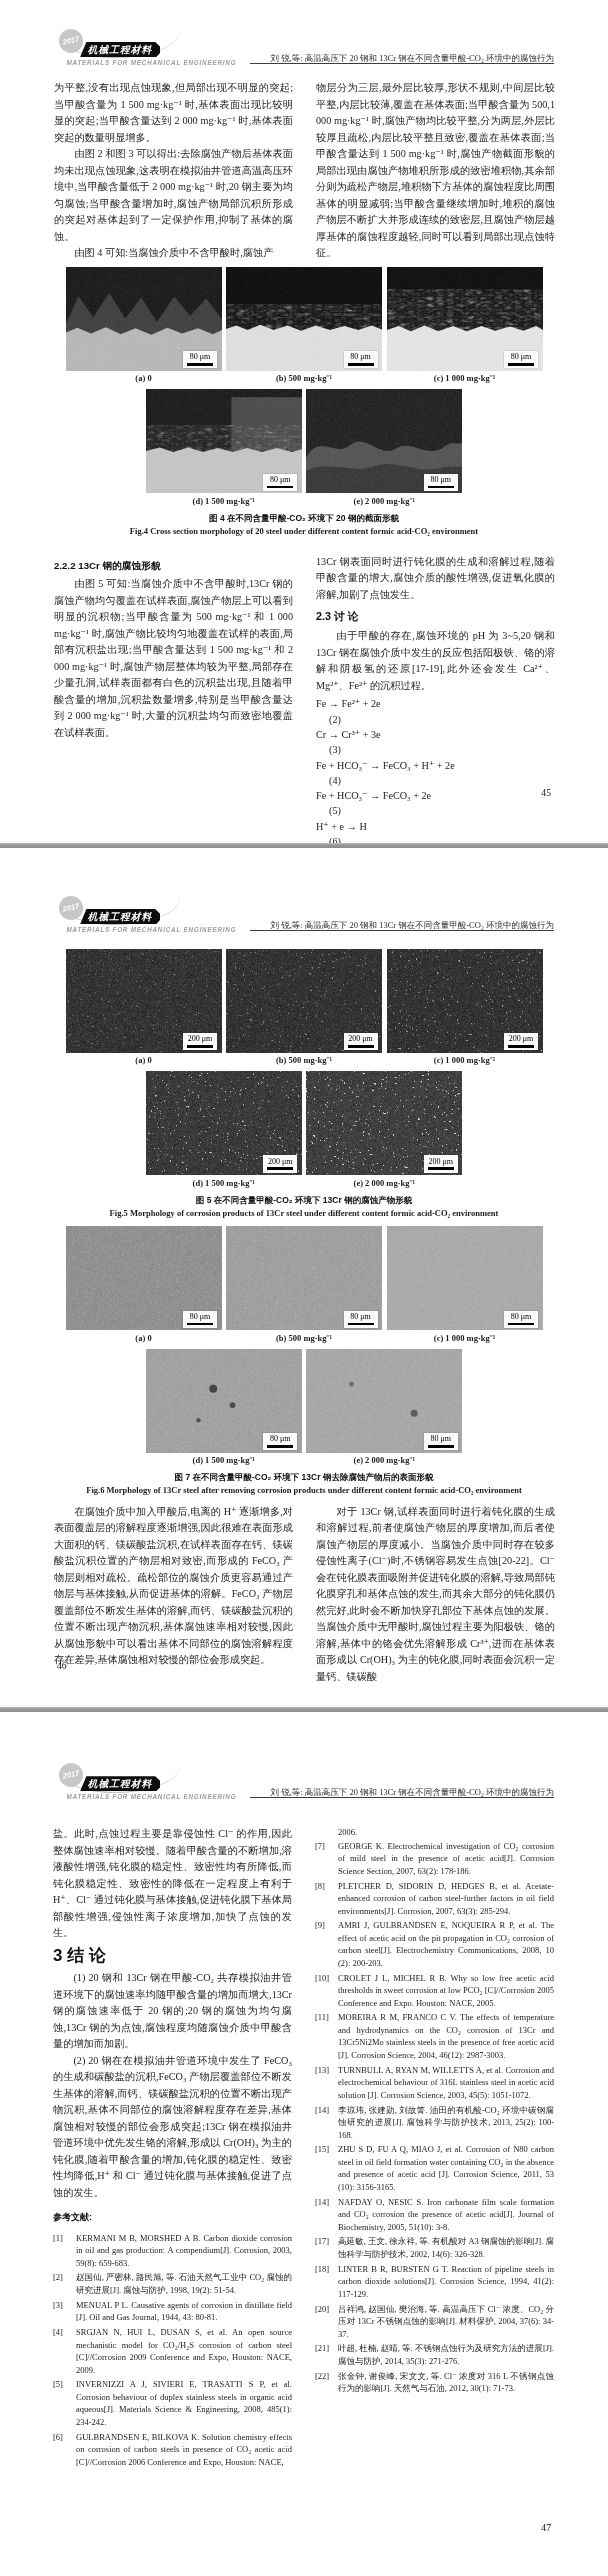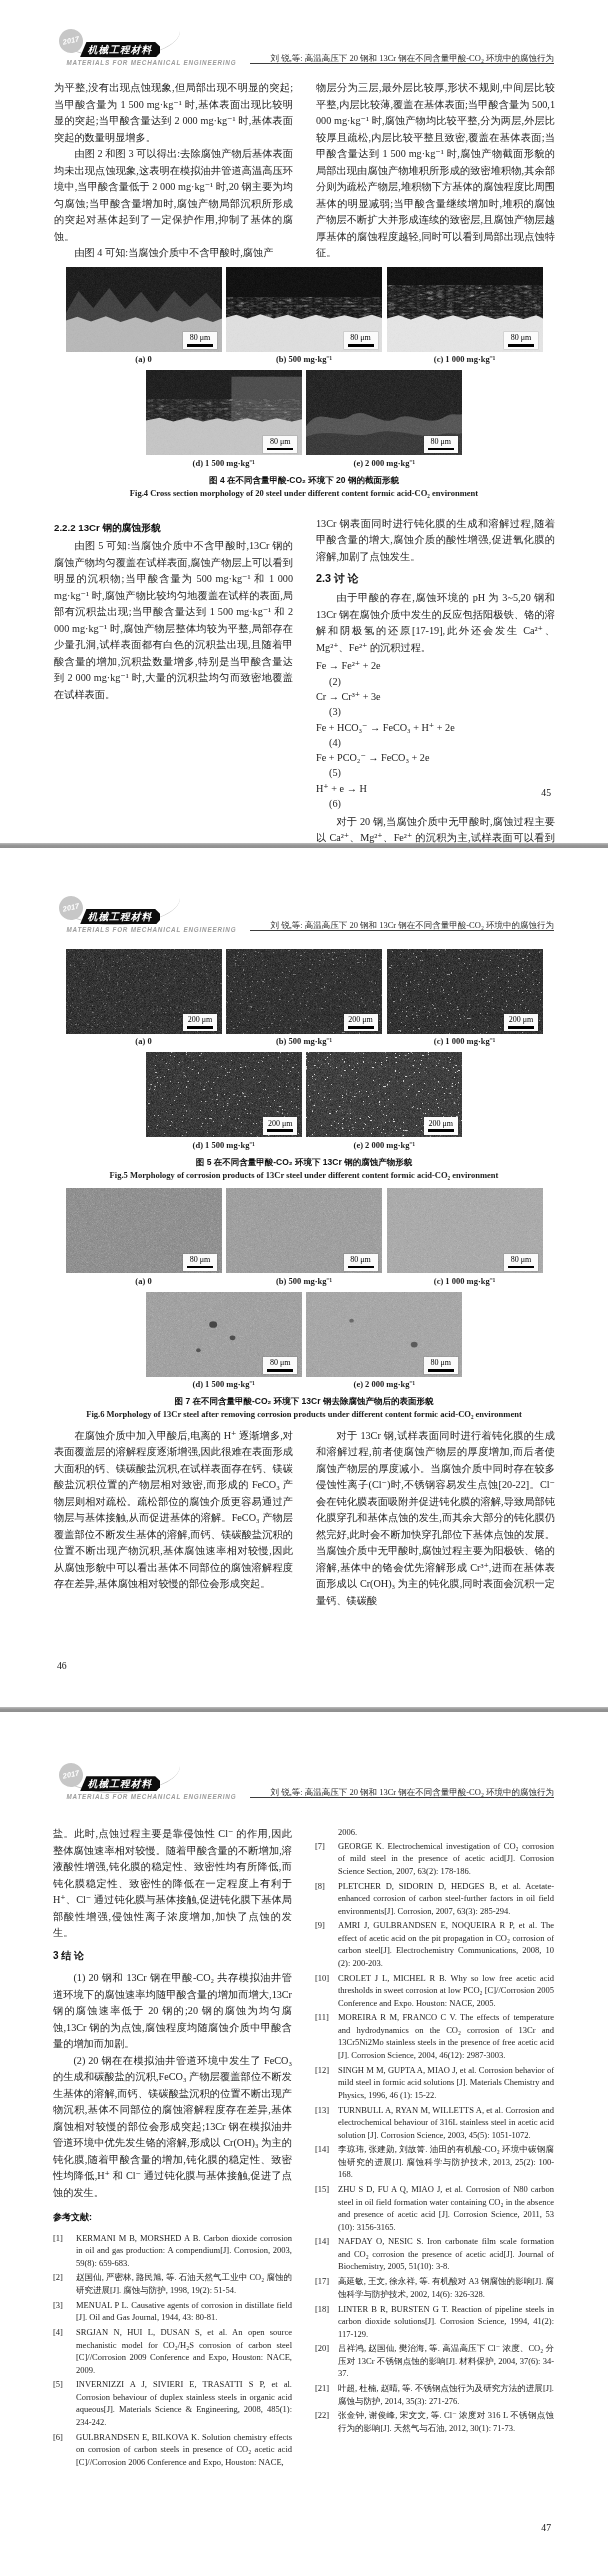--- a/index.html
+++ b/index.html
@@ -31,36 +31,36 @@
 
   
   .cols{display:flex;gap:23px;margin-top:16px;}
   #p46 .cols{margin-top:6.8px;}
   #p47 .cols{margin-top:28px;justify-content:flex-end;}
   .col{width:239px;flex:none;}
   p.para{margin:0;font-size:10.2px;line-height:16.5px;text-align:justify;text-indent:2em;}
   p.cont{text-indent:0;}
   .sh{margin:3.4px 0 2.3px;font:bold 9.7px/17px "Liberation Sans",sans-serif;color:#101010;}
   .sh.mid{font-size:10.8px;margin:4.5px 0 3.4px;}
-  .sh.big{font-size:10px;margin:5.7px 0 5.7px;}
+  .sh.big{font-size:17px;margin:5.7px 0 5.7px;}
   .refhead{font:bold 9px/14.8px "Liberation Sans",sans-serif;margin:9px 0 6.8px;color:#101010;}
 
   
   .eqs{margin:2.3px 0;}
   .eq{display:flex;align-items:baseline;font-size:10.2px;line-height:15.3px;flex-direction:column;}
   .eq .f{flex:1;text-align:center;}
   .eq .n{width:25px;text-align:right;flex:none;}
 
   
   .fig{margin:5.7px 0 0;}
   #p46 .fig.f5{margin-top:18px;}
   #p46 .fig.f6{margin-top:6.8px;}
   .figrow{display:flex;justify-content:center;gap:4.5px;}
   .cell{width:156px;flex:none;}
-  .micro{position:relative;height:85px;background:#101010;overflow:hidden;}
+  .micro{position:relative;height:104px;background:#101010;overflow:hidden;}
   .tex{position:absolute;inset:0;width:100%;height:100%;display:block;}
   .scale{position:absolute;right:4.5px;bottom:2.8px;background:#fbfbfb;padding:1.1px 4px 2.3px;text-align:center;
     font:8px/1.15 "Liberation Serif",serif;color:#000;box-shadow:0 0 0 0.6px rgba(0,0,0,.12);}
   .scale i{display:block;width:26px;height:2.8px;background:#000;margin:1.7px auto 0;}
   .figlabels{display:flex;justify-content:center;gap:4.5px;margin:2.3px 0 4.5px;}
   .figlabels span{width:156px;text-align:center;font:bold 8.5px/11.4px "Liberation Serif",serif;}
   .capcn{text-align:center;font:bold 8.5px/12.5px "Liberation Sans",sans-serif;margin-top:3.4px;color:#101010;}
   .capen{text-align:center;font:bold 8.5px/12.5px "Liberation Serif",serif;margin:1.1px 0 0;}
 
   
@@ -222,21 +222,21 @@
             </div>
           <div class="eq">
               <span class="f">Cr → Cr³⁺ + 3e</span>
               <span class="n">(3)</span>
             </div>
           <div class="eq">
               <span class="f">Fe + HCO₃⁻ → FeCO₃ + H⁺ + 2e</span>
               <span class="n">(4)</span>
             </div>
           <div class="eq">
-              <span class="f">Fe + PCO₂⁻ → FeCO₃ + 2e</span>
+              <span class="f">Fe + HCO₃⁻ → FeCO₃ + 2e</span>
               <span class="n">(5)</span>
             </div>
           <div class="eq">
               <span class="f">H⁺ + e → H</span>
               <span class="n">(6)</span>
             </div>
         </div>
         <p class="para">对于 20 钢,当腐蚀介质中无甲酸时,腐蚀过程主要以 Ca²⁺、Mg²⁺、Fe²⁺ 的沉积为主,试样表面可以看到明显的沉积产物(Ca,Mg)CO₃ 覆盖层。当在</p>
       </div>
     </div>
@@ -490,24 +490,20 @@
             <div class="ref">
               <span class="rn">[10]</span>
               <span class="rt">CROLET J L, MICHEL R B. Why so low free acetic acid thresholds in sweet corrosion at low PCO₂ [C]//Corrosion 2005 Conference and Expo. Houston: NACE, 2005.</span>
             </div>
 
             <div class="ref">
               <span class="rn">[11]</span>
               <span class="rt">MOREIRA R M, FRANCO C V. The effects of temperature and hydrodynamics on the CO₂ corrosion of 13Cr and 13Cr5Ni2Mo stainless steels in the presence of free acetic acid [J]. Corrosion Science, 2004, 46(12): 2987-3003.</span>
             </div>
 
-            <div class="ref">
-              <span class="rn">[12]</span>
-              <span class="rt">SINGH M M, GUPTA A, MIAO J, et al. Corrosion behavior of mild steel in formic acid solutions [J]. Materials Chemistry and Physics, 1996, 46 (1): 15-22.</span>
-            </div>
 
             <div class="ref">
               <span class="rn">[13]</span>
               <span class="rt">TURNBULL A, RYAN M, WILLETTS A, et al. Corrosion and electrochemical behaviour of 316L stainless steel in acetic acid solution [J]. Corrosion Science, 2003, 45(5): 1051-1072.</span>
             </div>
 
             <div class="ref">
               <span class="rn">[14]</span>
               <span class="rt">李琼玮, 张建勋, 刘故箐. 油田的有机酸-CO₂ 环境中碳钢腐蚀研究的进展[J]. 腐蚀科学与防护技术, 2013, 25(2): 100-168.</span>
             </div>

